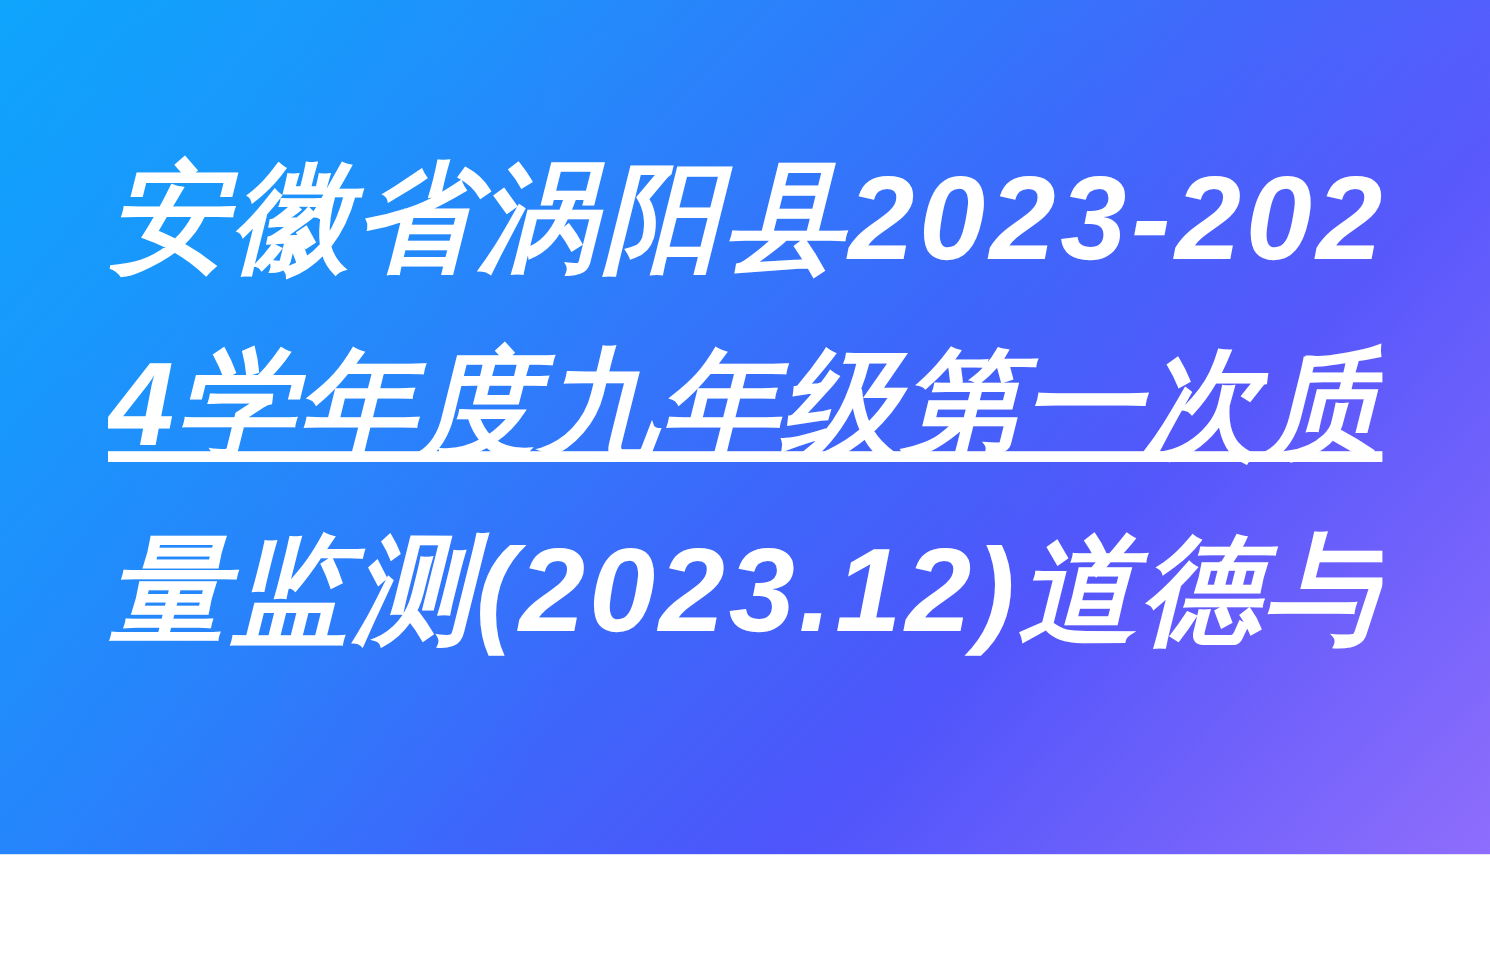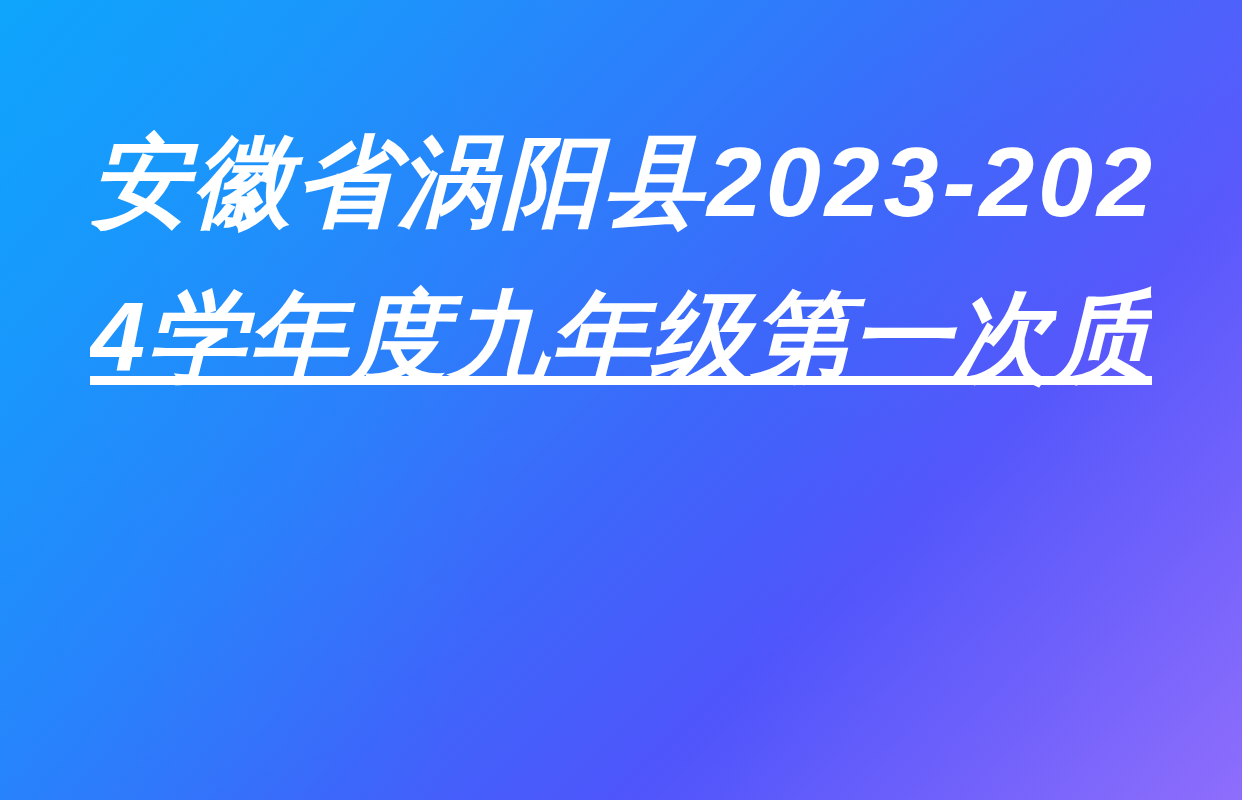--- a/index.html
+++ b/index.html
@@ -8,21 +8,21 @@
     padding: 0;
     background: #ffffff;
   }
   body {
     font-family: "Liberation Sans", "DejaVu Sans", sans-serif;
   }
 
   #poster {
     position: relative;
     width: 1242px;
-    height: 800px;
+    height: 712px;
     overflow: hidden;
     background: linear-gradient(135deg,
                 #12A3FC 0%,
                 #1E93FB 18%,
                 #2E7CFB 38%,
                 #3E65FA 55%,
                 #4F55FB 70%,
                 #6A5FFB 84%,
                 #8C6DFB 100%);
   }
@@ -115,18 +115,21 @@
   <div id="title-block">
 
     <div class="title-line justify">
       <span style="letter-spacing: 3.816px; margin-right: -3.816px;">安徽省涡阳县2023-202</span>
     </div>
 
     <div class="title-line justify">
       <span style="letter-spacing: 1.694px; margin-right: -1.694px; text-decoration: underline;">4学年度九年级第一次质</span>
     </div>
 
+    <div class="title-line justify">
+      <span style="letter-spacing: 3.157px; margin-right: -3.157px;">量监测(2023.12)道德与</span>
+    </div>
 
 
   </div>
 
 
 </div>
 
 </body></html>

